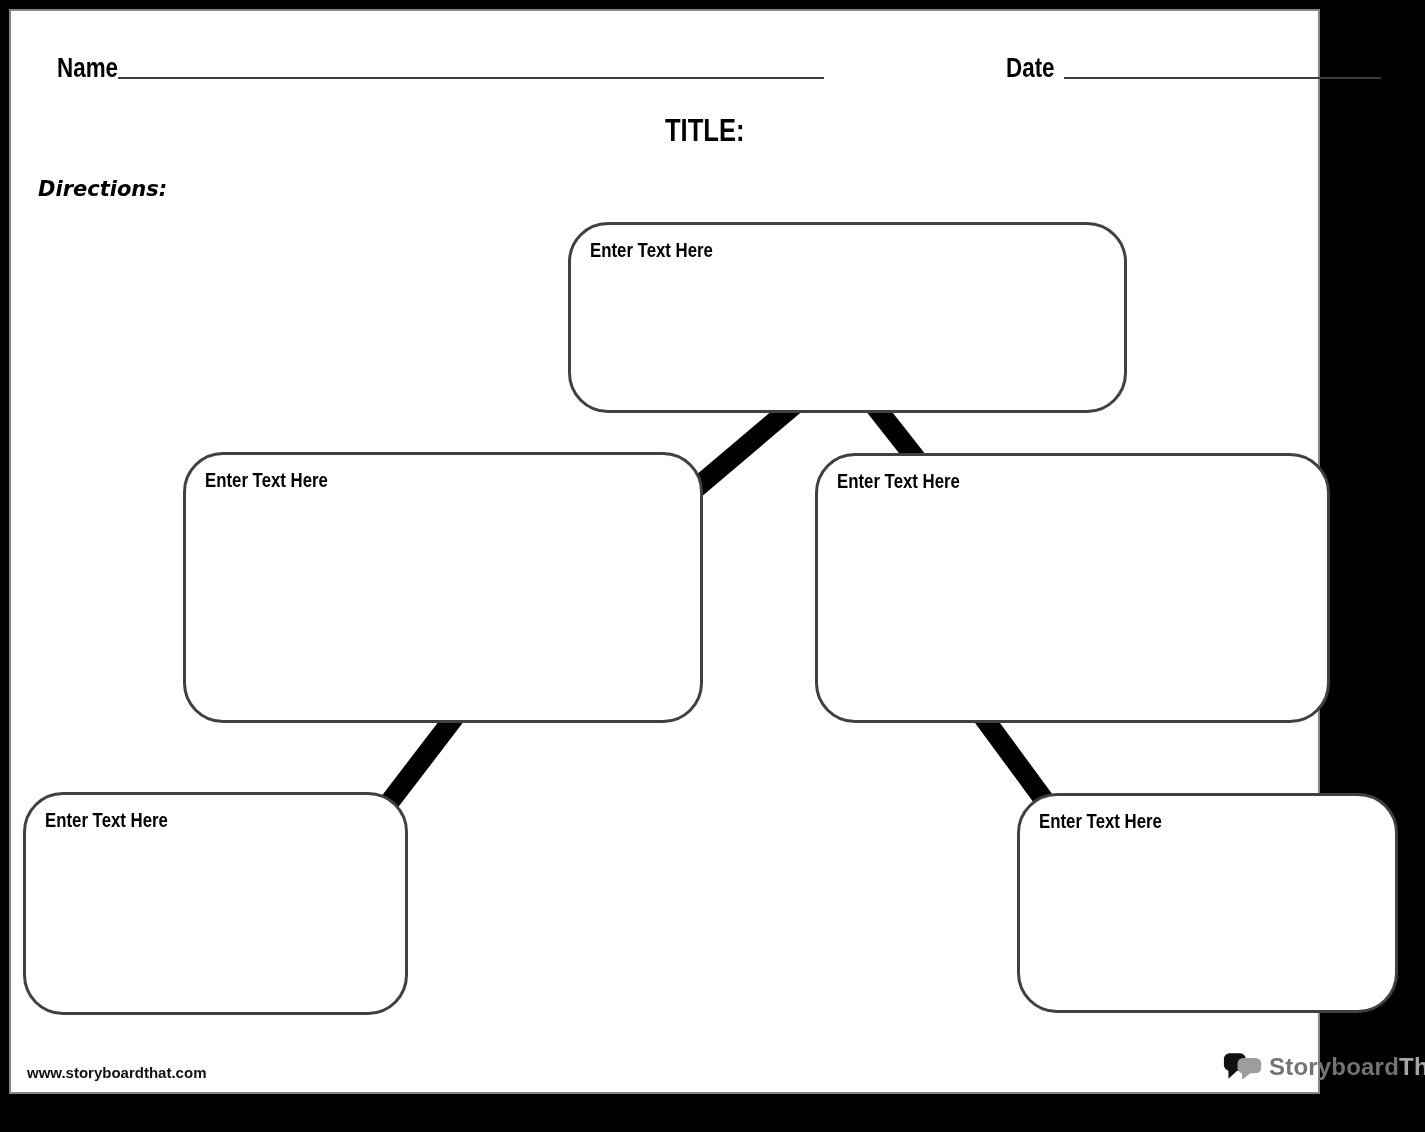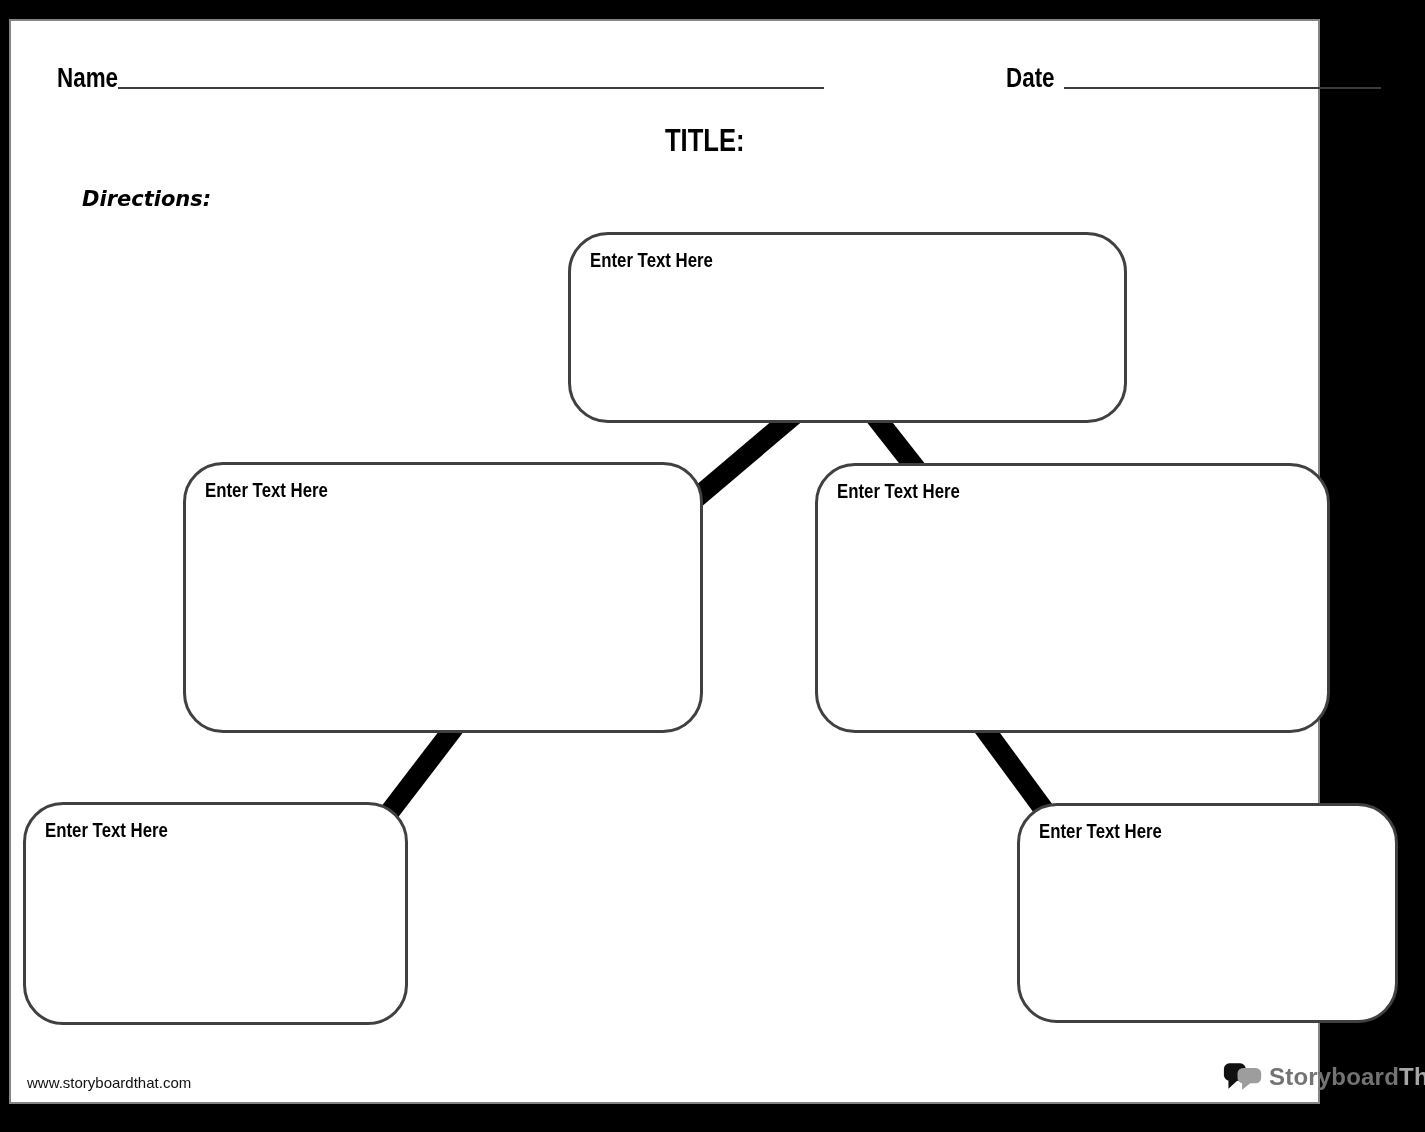--- a/index.html
+++ b/index.html
@@ -4,21 +4,21 @@
 <style>
   html,body{margin:0;padding:0;}
   body{
     width:1425px;height:1132px;
     background:#000;
     position:relative;
     font-family:"Liberation Sans", sans-serif;
     overflow:hidden;
   }
   .page{
-    position:absolute;left:11px;top:21px;
+    position:absolute;left:11px;top:11px;
     width:1307px;height:1081px;
     background:#fff;
     box-shadow:0 0 0 2px #858585;
   }
   
   .cond{
     display:inline-block;
     font-weight:bold;
     color:#000;
     transform:scaleX(0.8);
@@ -49,42 +49,41 @@
     transform-origin:50% 0;
     font-size:32px;line-height:34px;
   }
   .directions{
     position:absolute;left:27px;top:166px;
     font-family:"DejaVu Sans", sans-serif;
     font-style:italic;
     font-weight:600;
     font-size:21px;
     color:#000;
-    margin-left:44px;
   }
   .connectors{
     position:absolute;left:0;top:0;width:1400px;height:1081px;
   }
   .node{
     position:absolute;
     background:#fff;
     border:3px solid #404040;
     border-radius:40px;
     box-sizing:border-box;
     padding:13px 19px;
   }
   .node .cond{font-size:21px;line-height:24px;}
   .node-top{left:557px;top:211px;width:559px;height:191px;}
   .node-left{left:172px;top:441px;width:520px;height:271px;}
   .node-right{left:804px;top:442px;width:515px;height:270px;}
   .node-bottom-left{left:12px;top:781px;width:385px;height:223px;}
   .node-bottom-right{left:1006px;top:782px;width:381px;height:220px;}
   .footer-url{
     position:absolute;left:16px;top:1053px;
-    font-size:15px;font-weight:normal;color:#111;
+    font-size:15px;font-weight:bold;color:#111;
   }
   .logo{
     position:absolute;left:1212px;top:1040px;
     display:flex;align-items:center;gap:6px;
   }
   .logo-text{
     font-size:24px;
     font-weight:600;
     letter-spacing:0.2px;
     white-space:nowrap;

